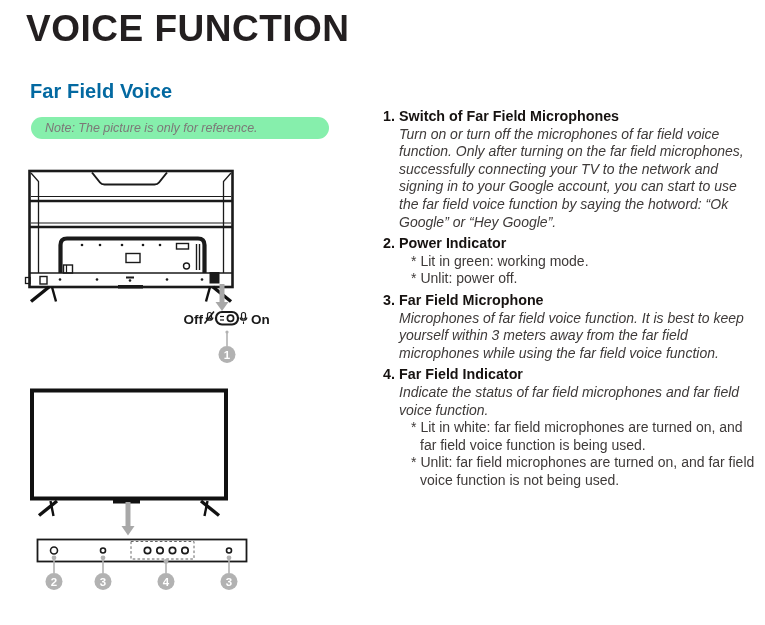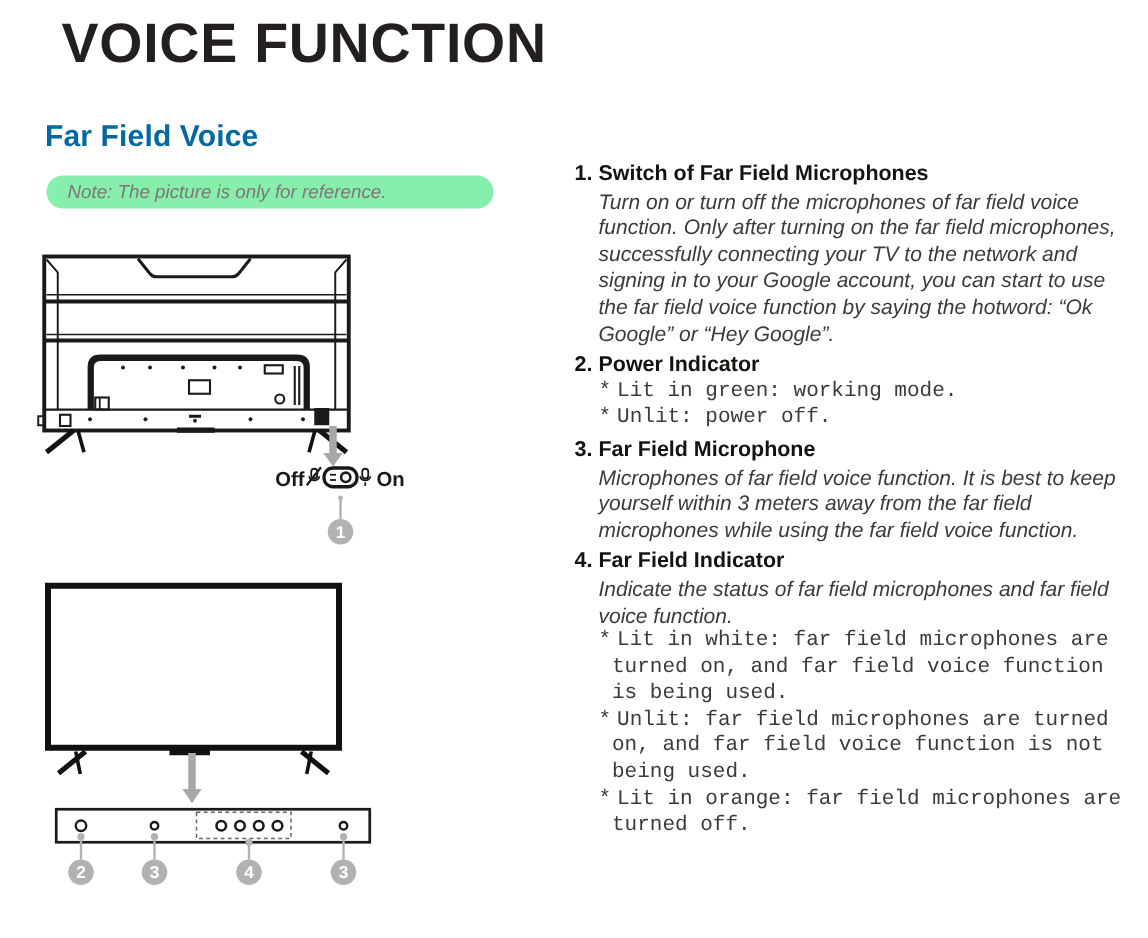--- a/index.html
+++ b/index.html
@@ -1,21 +1,21 @@
 <!DOCTYPE html>
 <html><head>
 <meta charset="utf-8">
 <style>
   html,body{margin:0;padding:0;background:#ffffff;}
   body{
     width:765px;height:625px;position:relative;overflow:hidden;
     font-family:"Liberation Sans",sans-serif;color:#3e3a39;
   }
   .page-title{
-    position:absolute;left:41px;top:8px;margin:0;
+    position:absolute;left:26px;top:8px;margin:0;
     font-size:37px;font-weight:bold;letter-spacing:0.5px;color:#231f20;
   }
   .section-heading{
     position:absolute;left:30px;top:80px;margin:0;
     font-size:20px;font-weight:bold;color:#0369a1;letter-spacing:0.1px;
   }
   .note-banner{
     position:absolute;left:31px;top:117px;width:298px;height:22px;
     background:#86efac;border-radius:11px;
     font-size:12.5px;font-style:italic;color:#7c7877;
@@ -25,21 +25,21 @@
   .svg-front{position:absolute;left:0;top:380px;}
   .instructions{
     position:absolute;left:383px;top:108px;width:377px;
     font-size:14px;line-height:17.6px;color:#3e3a39;
   }
   .item{margin-top:0;}
   .item + .item{margin-top:4px;}
   .item-head{display:flex;font-weight:bold;color:#161210;font-size:14.3px;}
   .item-num{flex:none;width:16px;}
   .item-body{margin-left:16px;font-style:italic;}
-  .bullet{margin-left:16px;padding-left:9px;text-indent:-9px;font-family:Liberation Mono, monospace;}
+  .bullet{margin-left:28px;padding-left:9px;text-indent:-9px;}
   .bullet .marker{padding-right:4px;}
 </style>
 </head>
 <body>
 
 <h1 class="page-title">VOICE FUNCTION</h1>
 <h2 class="section-heading">Far Field Voice</h2>
 <div class="note-banner">Note: The picture is only for reference.</div>
 
 <svg class="svg-back" width="300" height="212" viewBox="0 0 300 212">
@@ -185,16 +185,15 @@
   </div>
 
   <div class="item">
     <div class="item-head">
       <span class="item-num">4.</span>
       <span>Far Field Indicator</span>
     </div>
     <div class="item-body">Indicate the status of far field microphones and far field voice function.</div>
     <div class="bullet"><span class="marker">*</span><span>Lit in white: far field microphones are turned on, and far field voice function is being used.</span></div>
     <div class="bullet"><span class="marker">*</span><span>Unlit: far field microphones are turned on, and far field voice function is not being used.</span></div>
-    <div class="bullet"><span class="marker">*</span><span>Lit in orange: far field microphones are turned off.</span></div>
   </div>
 
 </div>
 
 </body></html>

